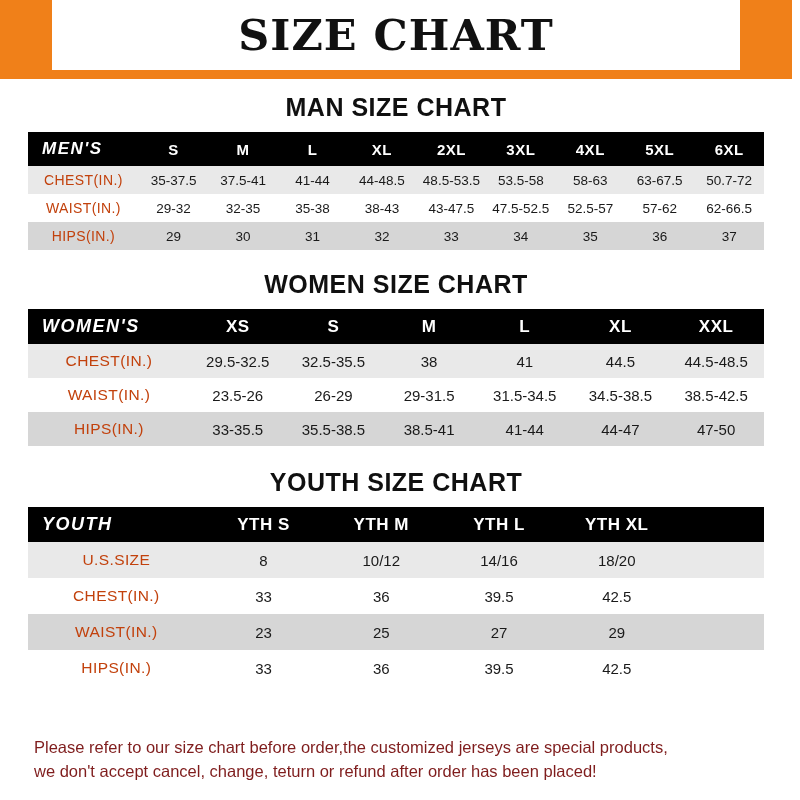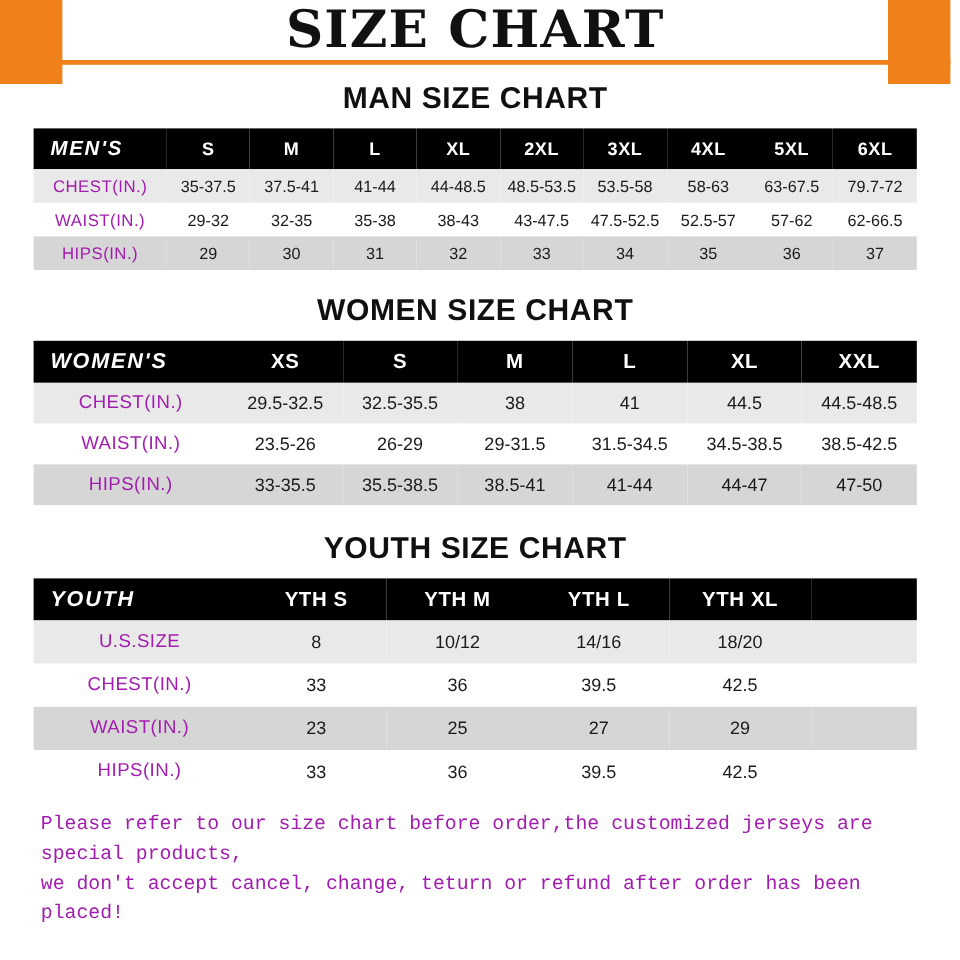--- a/index.html
+++ b/index.html
@@ -106,41 +106,41 @@
   .row-white td { background: #ffffff; }
   .row-gray td  { background: #d6d6d6; }
   table.size-table td {
     padding: 6px 2px;
     font-size: 13.5px;
     color: #1a1a1a;
   }
   table.size-table td.first {
     font-size: 14px;
     letter-spacing: 0.4px;
-    color: #a21caf;
+    color: #c2410c;
   }
   
   #women-table .hdr-row th { font-size: 17px; }
   #women-table .hdr-row th.first { font-size: 18px; }
   #women-table td { font-size: 15px; padding: 8px 2px; }
   #women-table td.first { font-size: 15.5px; }
   
   #youth-table .hdr-row th { font-size: 17px; }
   #youth-table .hdr-row th.first { font-size: 18px; }
   #youth-table td { font-size: 15px; padding: 9px 2px; }
   #youth-table td.first { font-size: 15.5px; }
 
   .note {
     margin-top: auto;
-    padding: 14px 6px 26px 6px;
-    color: #a21caf;
+    padding: 14px 6px 16px 6px;
+    color: #7f1d1d;
     font-size: 16.5px;
     line-height: 1.5;
     text-align: left;
-    font-family: Liberation Mono, monospace;
+    font-family: Liberation Sans, sans-serif;
   }
 </style>
 </head>
 <body>
 
 <div class="page">
 
   <div class="banner">
     <div class="banner-left"></div>
     <div class="banner-right"></div>
@@ -182,21 +182,21 @@
         <tr class="row-light">
           <td class="first">CHEST(IN.)</td>
           <td>35-37.5</td>
           <td>37.5-41</td>
           <td>41-44</td>
           <td>44-48.5</td>
           <td>48.5-53.5</td>
           <td>53.5-58</td>
           <td>58-63</td>
           <td>63-67.5</td>
-          <td>79.7-72</td>
+          <td>50.7-72</td>
         </tr>
         <tr class="row-white">
           <td class="first">WAIST(IN.)</td>
           <td>29-32</td>
           <td>32-35</td>
           <td>35-38</td>
           <td>38-43</td>
           <td>43-47.5</td>
           <td>47.5-52.5</td>
           <td>52.5-57</td>

